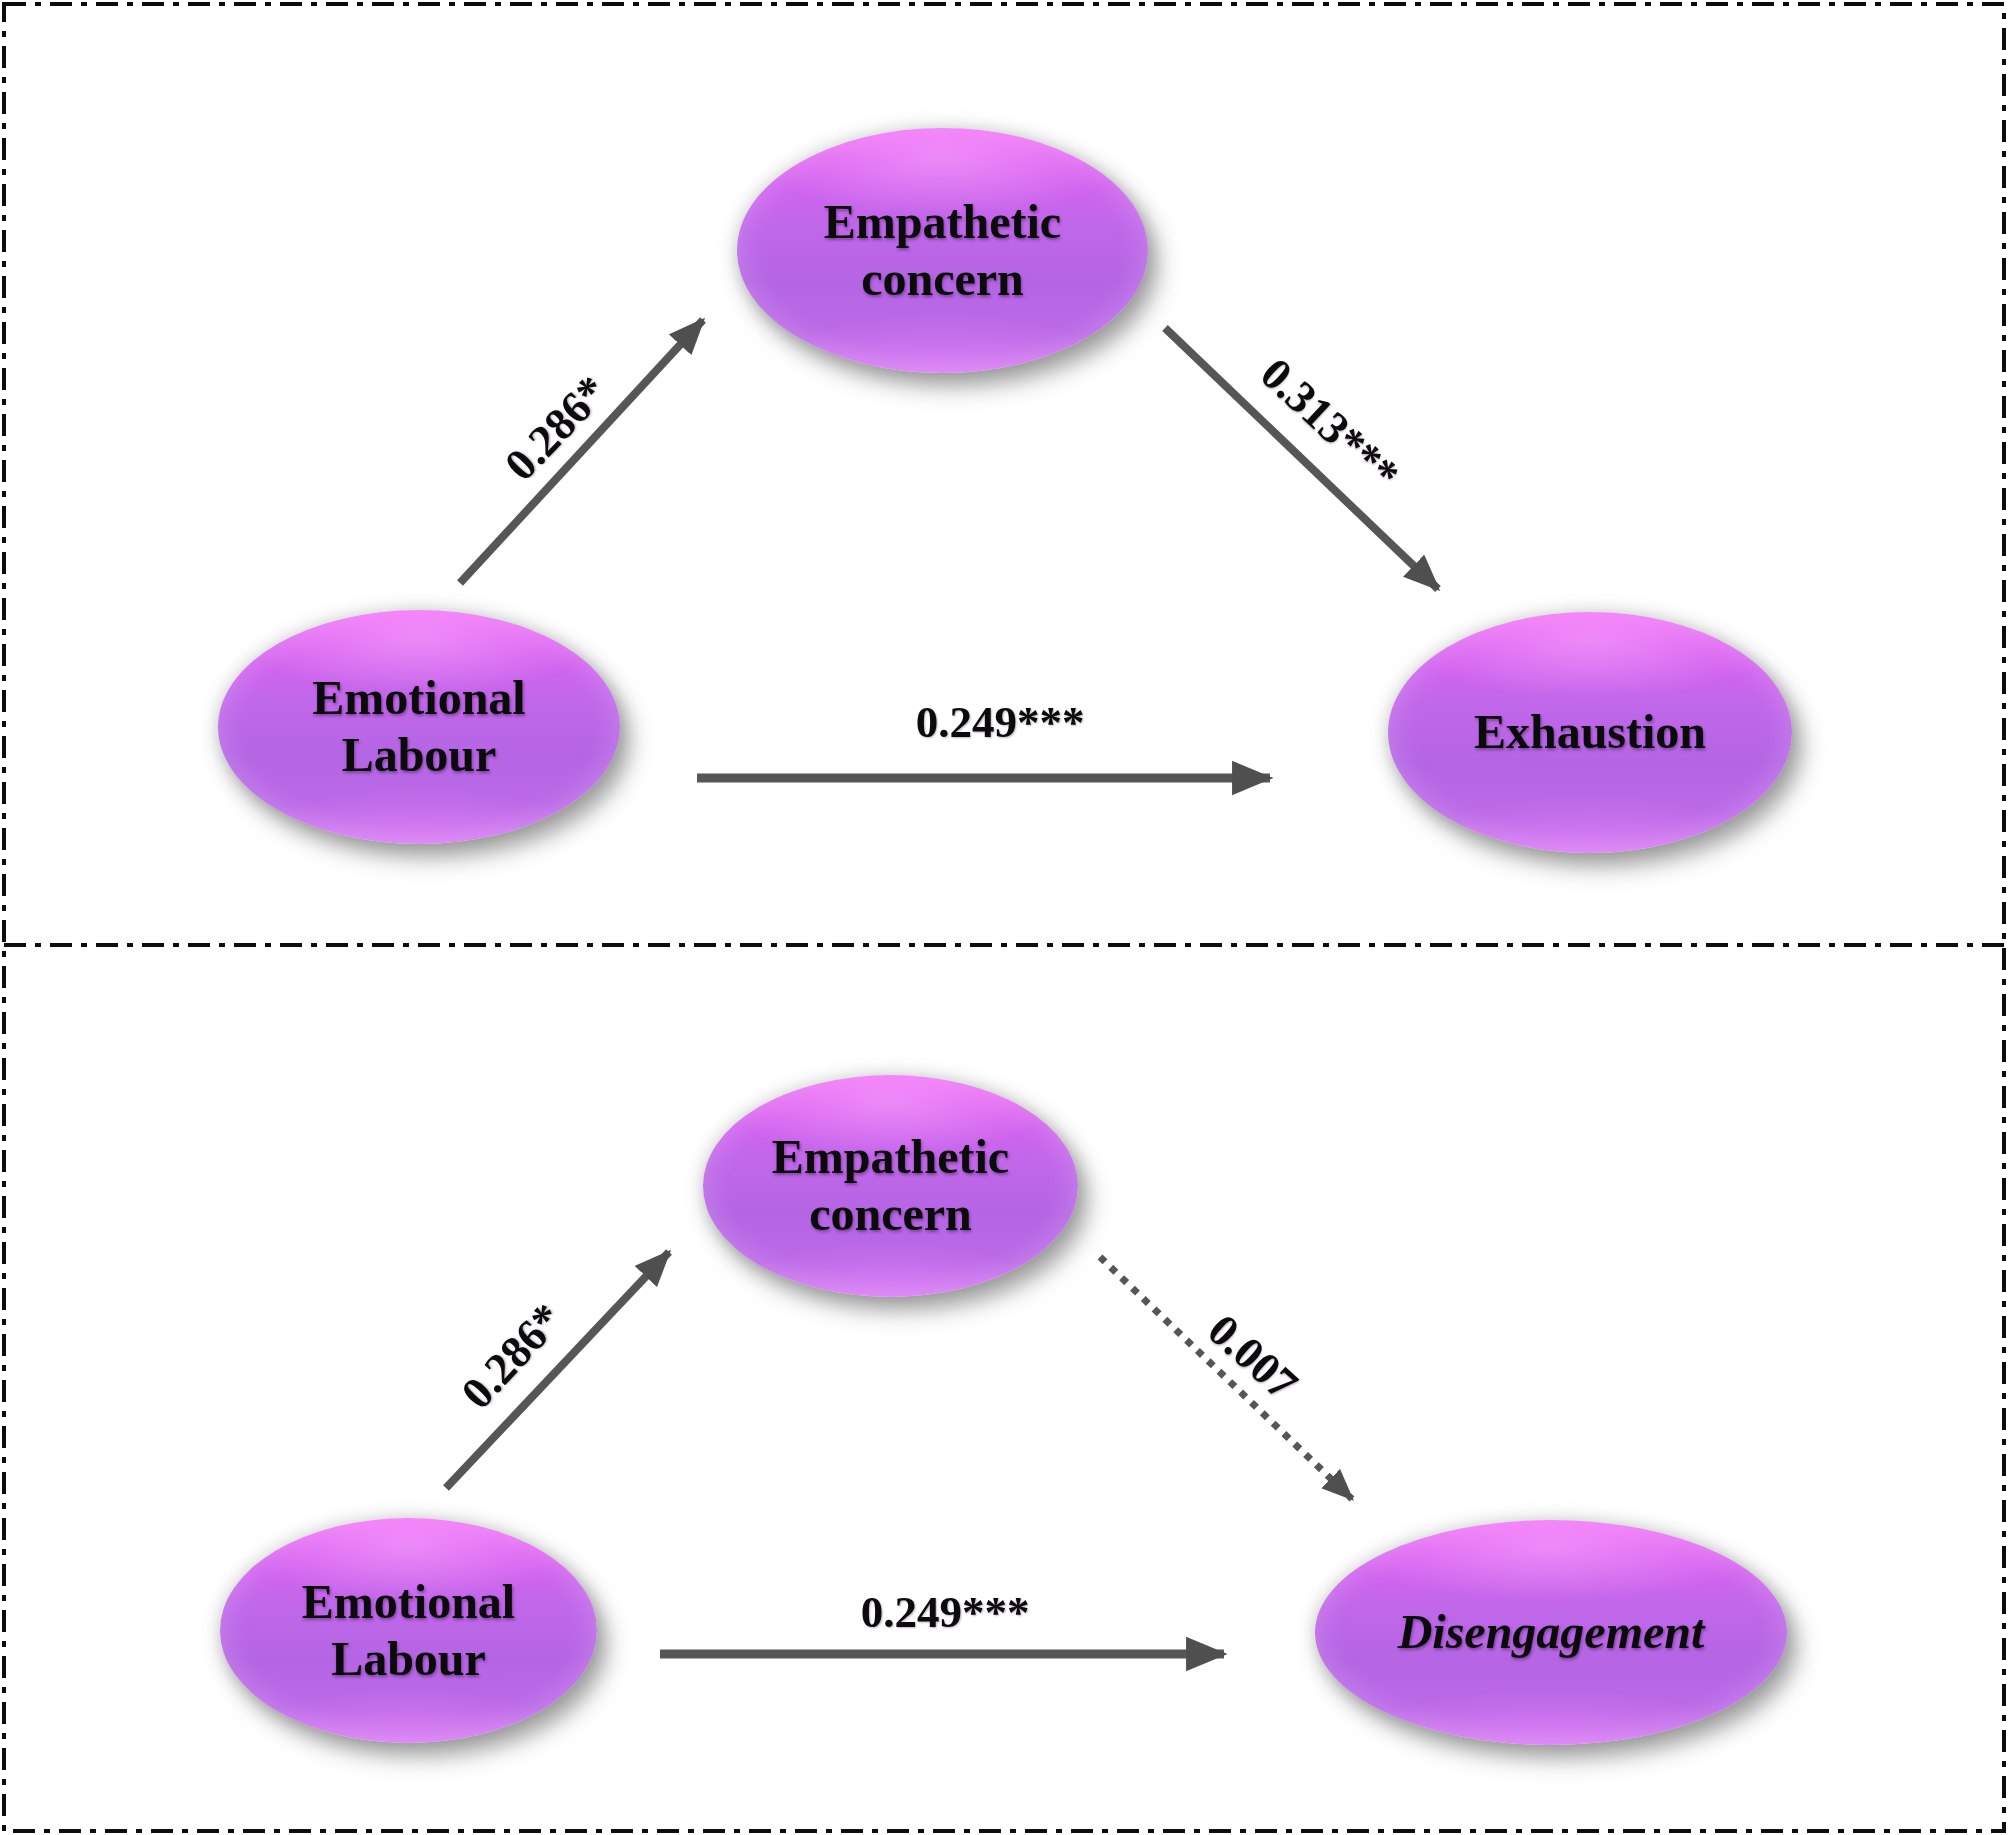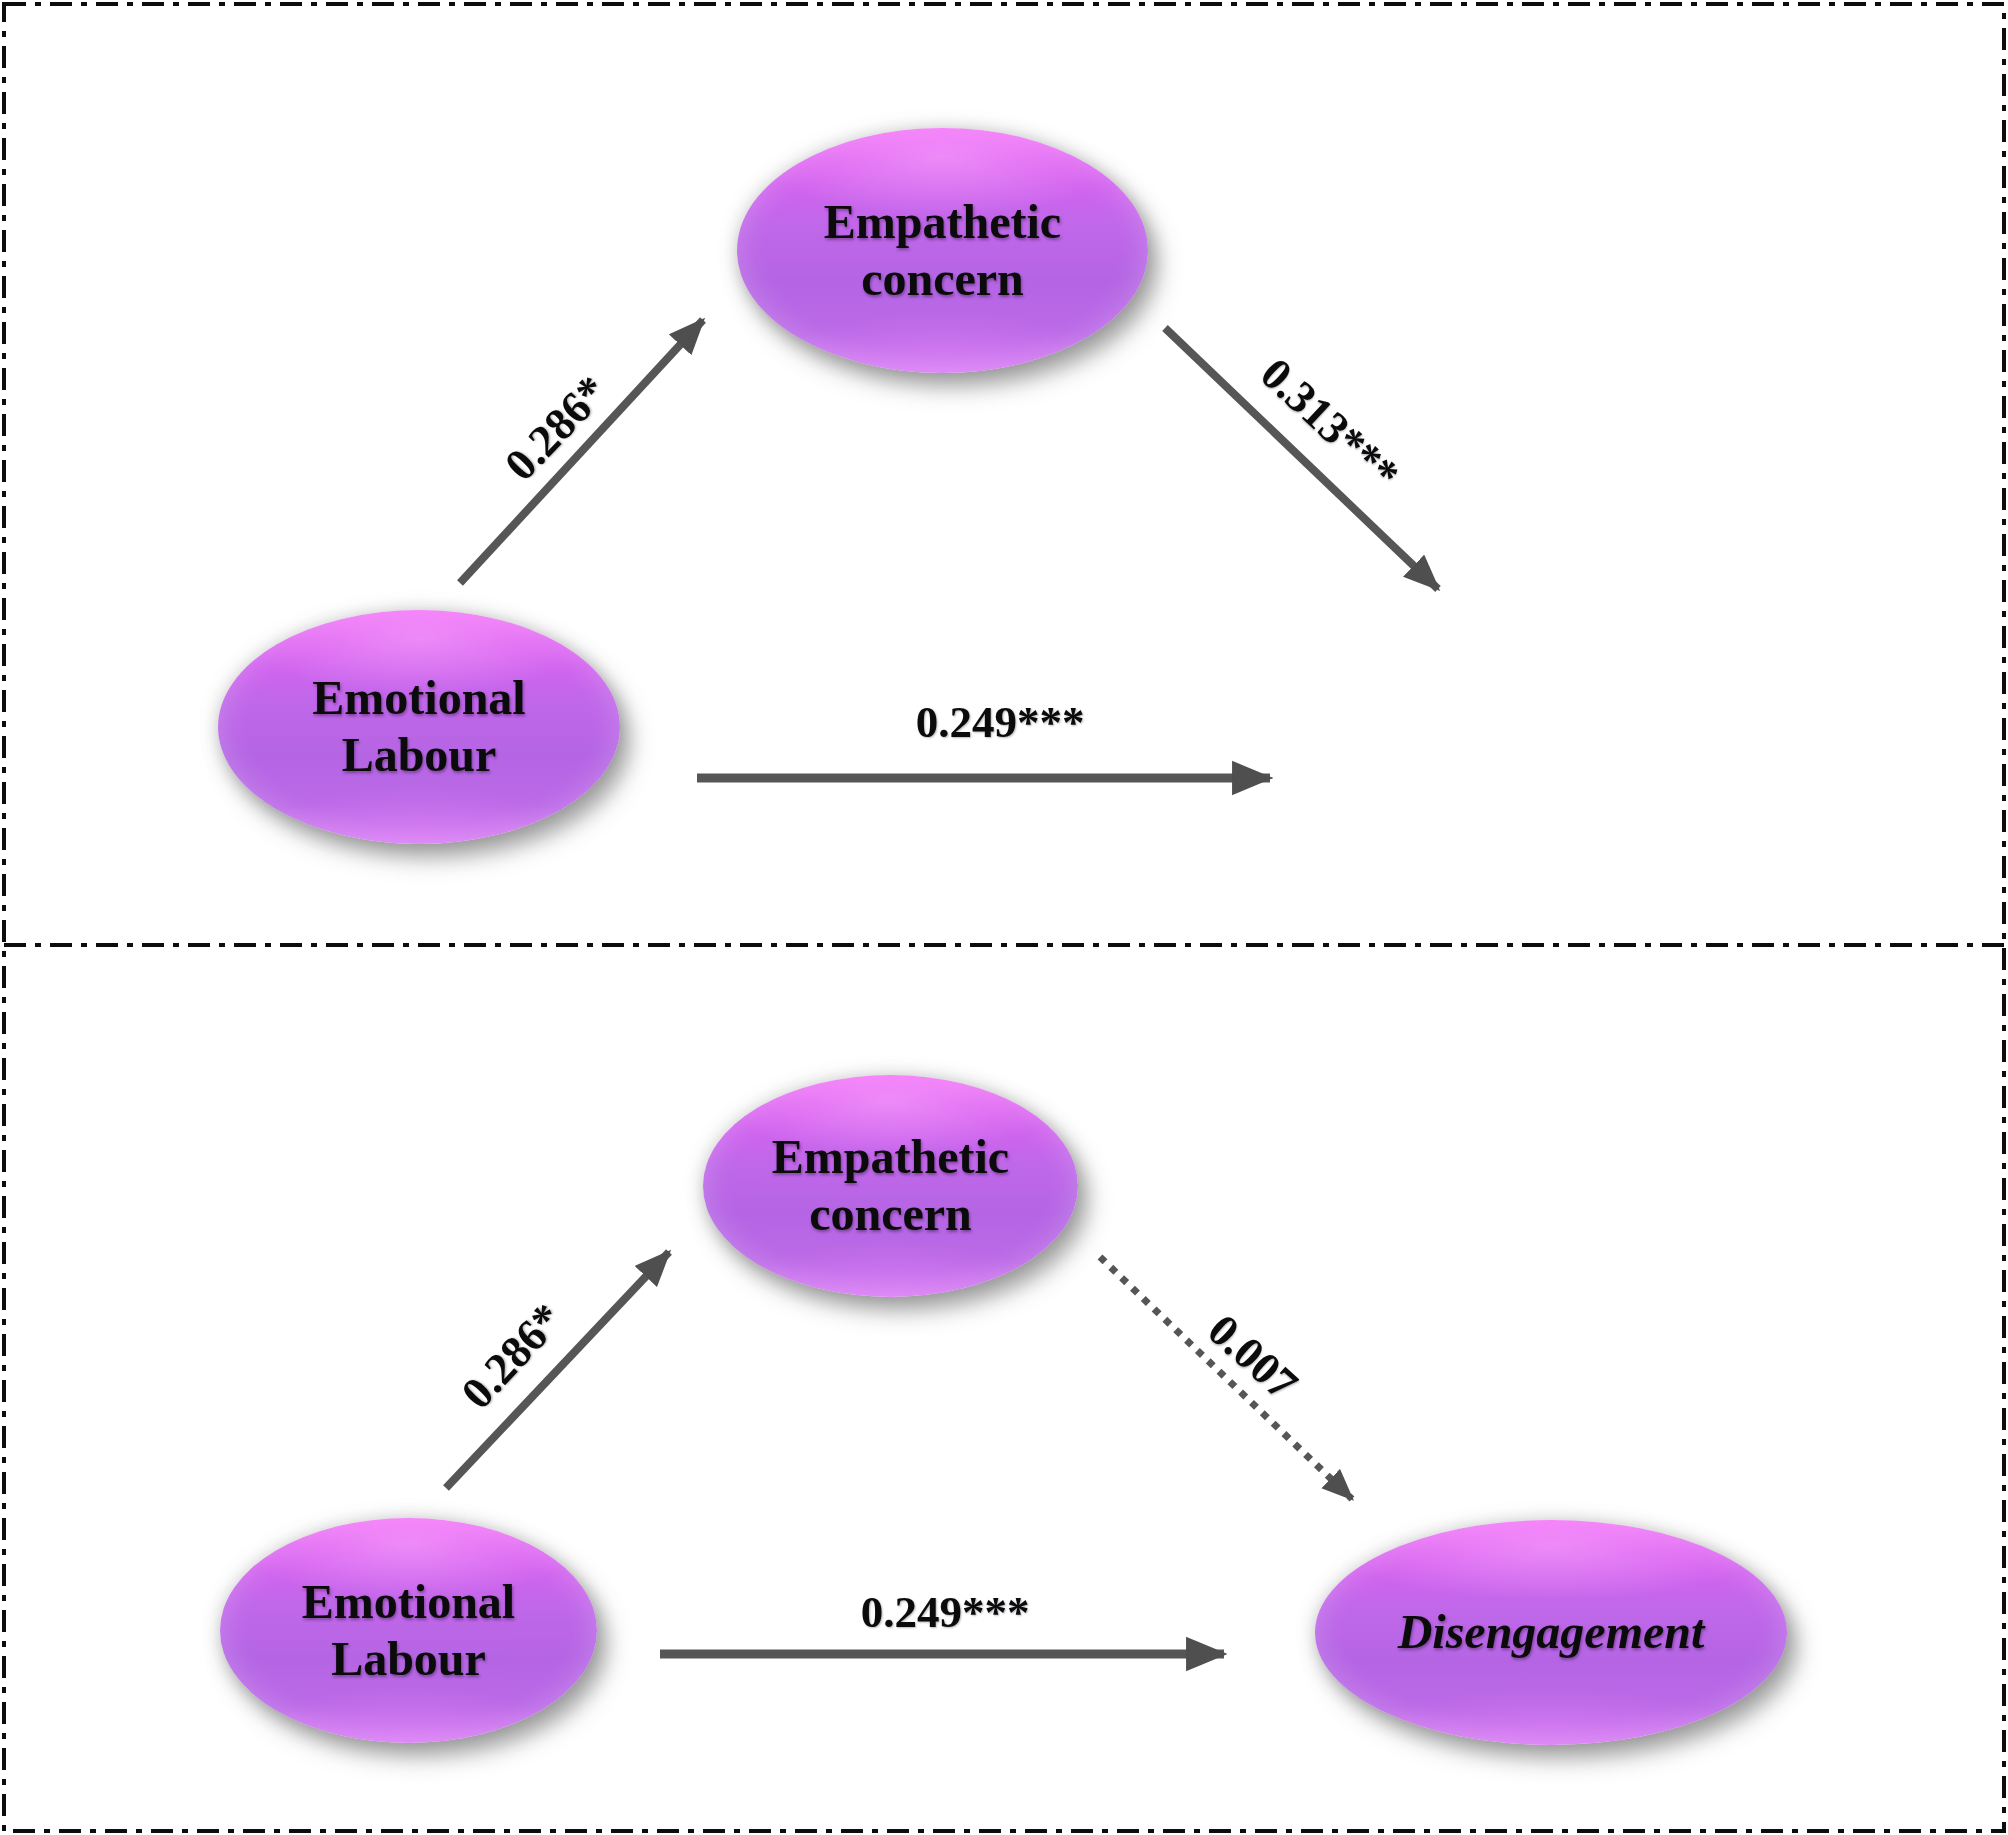--- a/index.html
+++ b/index.html
@@ -75,20 +75,25 @@
     </div>
   </div>
 
   <div class="node" style="left:218px;top:610px;width:402px;height:234px;">
     <div class="txt">
       <div>Emotional</div>
       <div>Labour</div>
     </div>
   </div>
 
+  <div class="node" style="left:1388px;top:612px;width:404px;height:241px;">
+    <div class="txt">
+      <div>Exhaustion</div>
+    </div>
+  </div>
 
   <div class="path-label" style="left:556px;top:428px;transform:translate(-50%,-50%) rotate(-46deg);">0.286*</div>
   <div class="path-label" style="left:1330px;top:424px;transform:translate(-50%,-50%) rotate(43deg);">0.313***</div>
   <div class="path-label" style="left:1000px;top:722px;transform:translate(-50%,-50%);">0.249***</div>
 
   <div class="node" style="left:703px;top:1075px;width:375px;height:222px;">
     <div class="txt">
       <div>Empathetic</div>
       <div>concern</div>
     </div>

